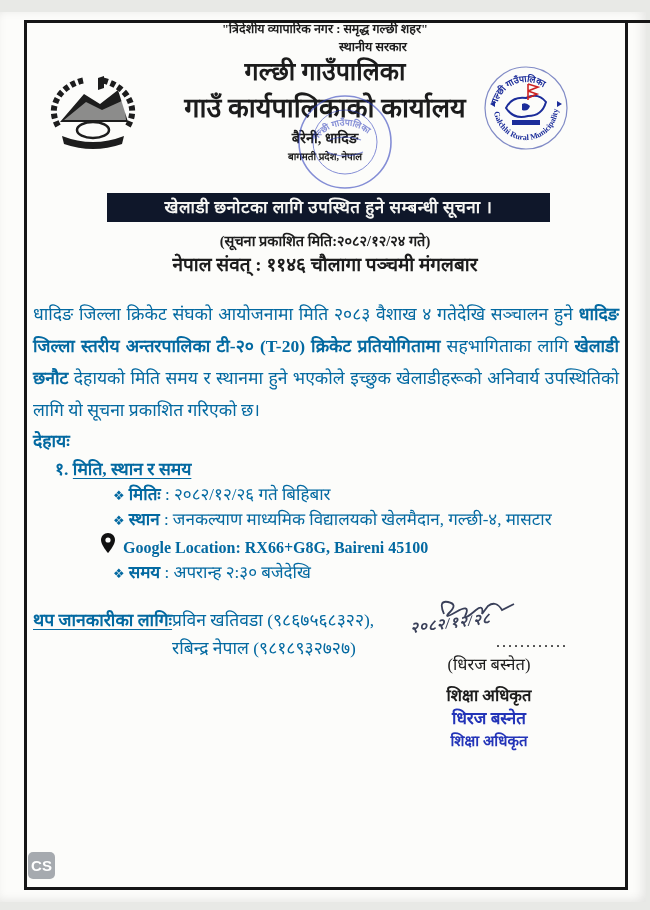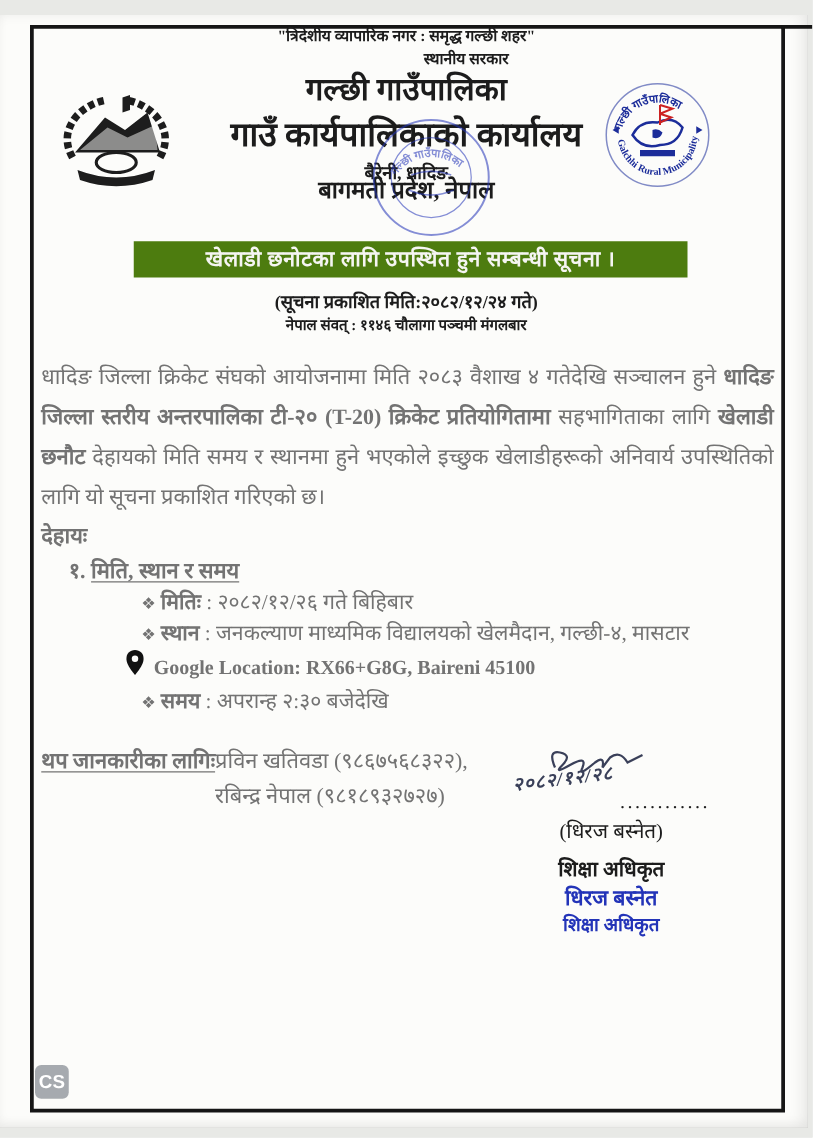--- a/index.html
+++ b/index.html
@@ -9,32 +9,32 @@
          box-shadow:inset -6px 0 10px rgba(0,0,0,0.06), inset 0 -4px 8px rgba(0,0,0,0.04);}
   .frame{position:absolute;left:24px;top:20px;width:598px;height:864px;border:3px solid #161616;}
   .frame-top-ext{position:absolute;left:625px;top:20px;width:25px;height:3px;background:#161616;}
 
   .center-text{position:absolute;left:0;width:650px;text-align:center;color:#1c1c1c;}
   .slogan{top:20px;font-size:12.5px;font-weight:600;}
   .local-gov{top:38px;font-size:12.5px;font-weight:600;padding-left:48px;}
   .muni-name{top:53px;font-size:25px;font-weight:700;}
   .office-name{top:88px;font-size:27px;font-weight:700;}
   .addr1{top:127px;font-size:14.5px;font-weight:700;}
-  .addr2{top:138px;font-size:19px;font-weight:700;}
+  .addr2{top:149px;font-size:10px;font-weight:700;}
 
   .logo-left{position:absolute;left:40px;top:74px;}
   .logo-right{position:absolute;left:482px;top:64px;}
   .center-stamp{position:absolute;left:293px;top:90px;opacity:.55;}
 
-  .title-bar{position:absolute;left:107px;top:193px;width:443px;height:29px;background:#4d7c0f;
+  .title-bar{position:absolute;left:107px;top:193px;width:443px;height:29px;background:#0f172a;
              color:#f5f5f2;font-size:17px;font-weight:700;text-align:center;line-height:29px;letter-spacing:.5px;}
   .pub-line{top:230px;font-size:14.5px;font-weight:700;}
-  .samvat-line{top:251px;font-size:12px;font-weight:700;}
+  .samvat-line{top:251px;font-size:19px;font-weight:700;}
 
-  .flow{position:absolute;left:33px;top:285px;width:586px;color:#737373;}
+  .flow{position:absolute;left:33px;top:298px;width:586px;color:#0369a1;}
   .para{margin:0;font-size:17.5px;line-height:32px;text-align:justify;}
   .bold{font-weight:700;}
   .dehaya{font-size:17.5px;line-height:30px;font-weight:700;}
   .list-heading{margin-left:22px;font-size:17.5px;line-height:27px;font-weight:700;}
   .u{text-decoration:underline;text-underline-offset:3px;}
   .bullet-line{margin-left:80px;font-size:17px;line-height:24px;}
   .bullet-glyph{font-size:13px;margin-right:4px;}
   .blabel{font-weight:600;}
   .gloc{margin-left:68px;font-size:16px;line-height:27px;font-weight:700;display:flex;align-items:center;gap:8px;}
   .contact{margin-top:20px;display:flex;font-size:17.5px;}

